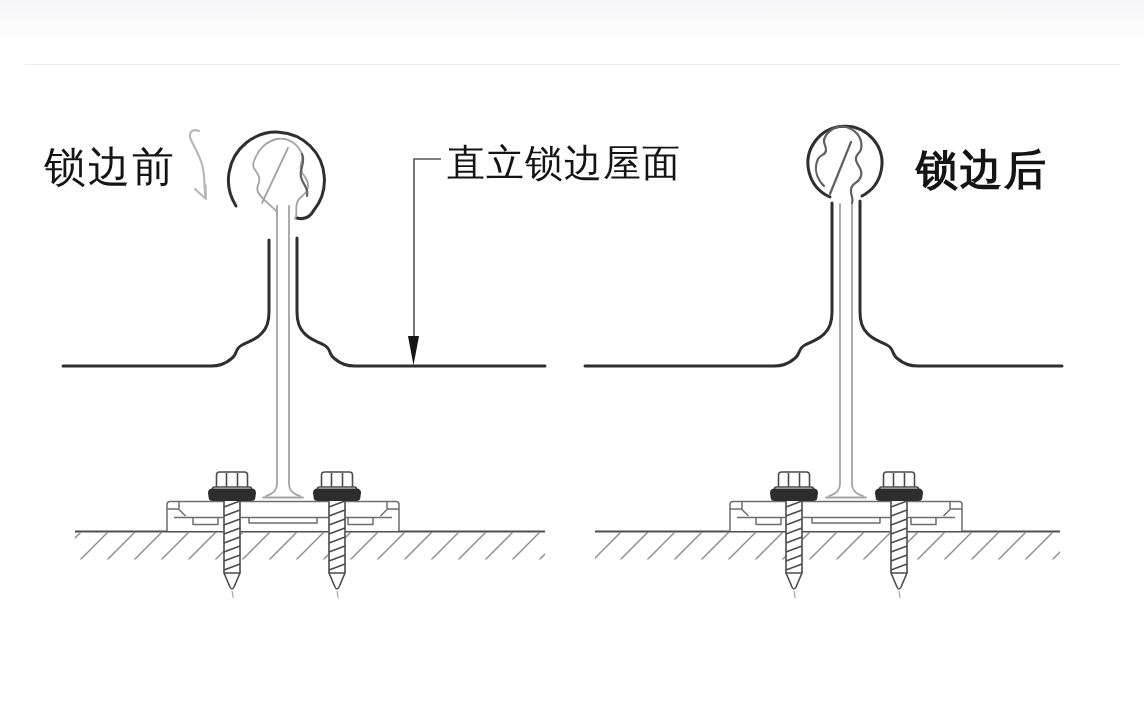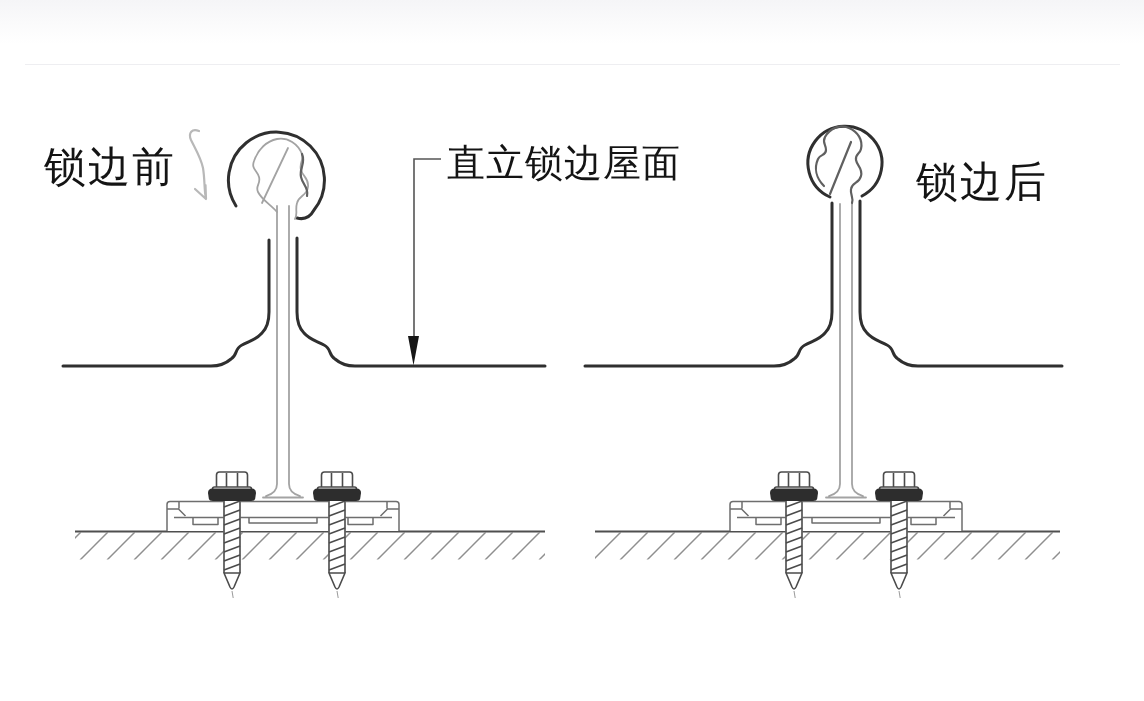--- a/index.html
+++ b/index.html
@@ -10,21 +10,21 @@
   html,body{margin:0;padding:0;}
   body{font-family:"Liberation Sans","DejaVu Sans",sans-serif;background:var(--background);}
   .stage{position:relative;width:1144px;height:701px;background:var(--background);overflow:hidden;}
   .top-band{position:absolute;left:0;top:0;width:1144px;height:44px;
             background:linear-gradient(to bottom,var(--top-band),var(--background));}
   .card-edge{position:absolute;left:25px;top:64px;width:1095px;height:1px;background:#eeeef1;}
   .lineart{position:absolute;left:0;top:0;}
   .label{position:absolute;color:var(--text);white-space:nowrap;line-height:1;}
   .label-before{left:44px;top:146px;font-size:42px;letter-spacing:2px;}
   .label-roof{left:447px;top:144px;font-size:38px;letter-spacing:1px;}
-  .label-after{left:916px;top:161px;font-size:42px;letter-spacing:2px;}
+  .label-after{left:916px;top:149px;font-size:42px;letter-spacing:2px;font-weight:bold;}
 
   
   .ink{stroke:var(--ink);stroke-width:3;fill:none;stroke-linecap:round;stroke-linejoin:round;}
   .ink2{stroke:var(--line-mid);stroke-width:2.2;fill:none;stroke-linecap:round;}
   .lt{stroke:var(--line-light);stroke-width:1.8;fill:none;stroke-linecap:round;stroke-linejoin:round;}
   .clipL{stroke:var(--clip-line);stroke-width:1.5;fill:none;stroke-linejoin:round;}
   .clipF{fill:#fff;}
   .scrL{stroke:var(--screw-line);stroke-width:1.6;fill:none;stroke-linejoin:round;}
   .scrF{fill:#fff;}
   .scrFaint{stroke:#9a9a9a;stroke-width:1;fill:none;}

